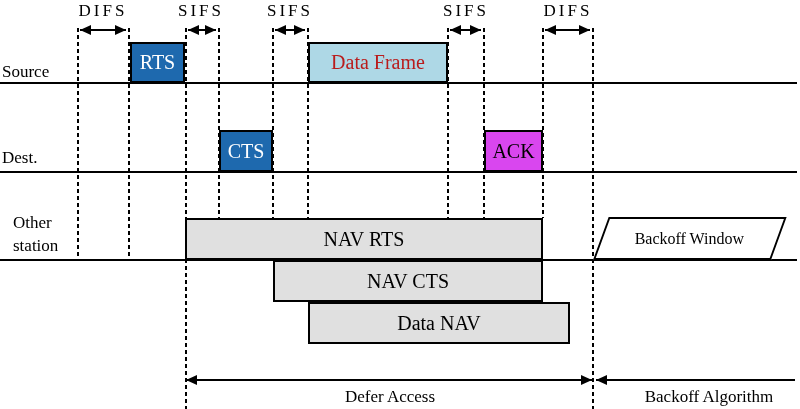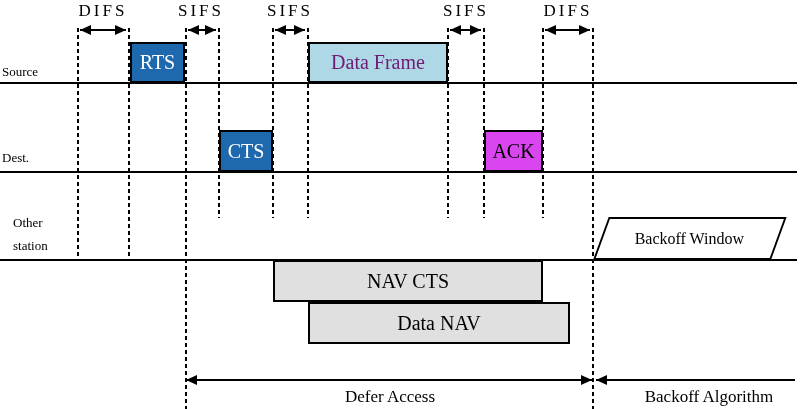--- a/index.html
+++ b/index.html
@@ -32,21 +32,21 @@
   .vdash {
     position: absolute;
     width: 2px;
     background-image: repeating-linear-gradient(180deg, var(--line) 0 4px, transparent 4px 7px);
   }
 
   
   .rowlabel {
     position: absolute;
     left: 2px;
-    font-size: 13px;
+    font-size: 17px;
     line-height: 23px;
     white-space: pre;
   }
 
   
   .ivlabel {
     position: absolute;
     top: 1px;
     transform: translateX(-50%);
     font-size: 17px;
@@ -75,21 +75,21 @@
   .box {
     position: absolute;
     border: 2px solid var(--line);
     display: flex;
     align-items: center;
     justify-content: center;
     font-size: 20px;
     white-space: nowrap;
   }
   .box.blue  { background: var(--control-frame); color: #fff; }
-  .box.lblue { background: var(--data-frame); color: #701a75; }
+  .box.lblue { background: var(--data-frame); color: #b91c1c; }
   .box.gray  { background: var(--nav-fill); color: #000; }
   .box.white { background: #d946ef; color: #000; }
 
   
   .parallelogram {
     position: absolute;
     left: 593px; top: 217px;
     width: 178px; height: 43px;
     border: 2px solid var(--line);
     background: #fff;
@@ -149,20 +149,21 @@
   <div class="hline" style="left:0; top:82px;  width:797px;"></div>
   <div class="hline" style="left:0; top:171px; width:797px;"></div>
   <div class="hline" style="left:0; top:259px; width:797px;"></div>
 
   <div class="box blue" style="left:130px; top:42px; width:55px;  height:41px;">RTS</div>
   <div class="box lblue" style="left:308px; top:42px; width:140px; height:41px;">Data Frame</div>
 
   <div class="box blue" style="left:219px; top:130px; width:54px; height:42px;">CTS</div>
   <div class="box white" style="left:484px; top:130px; width:59px; height:42px;">ACK</div>
 
+  <div class="box gray" style="left:185px; top:218px; width:358px; height:42px;">NAV RTS</div>
   <div class="box gray" style="left:273px; top:260px; width:270px; height:42px;">NAV CTS</div>
   <div class="box gray" style="left:308px; top:302px; width:262px; height:42px;">Data NAV</div>
 
   <div class="parallelogram">
     <span>Backoff Window</span>
   </div>
 
   <div class="arrow head-left head-right" style="left:186px; top:379px; width:406px;"></div>
   <div class="arrow head-left" style="left:596px; top:379px; width:199px;"></div>
   <div class="phaselabel" style="left:390px;">Defer Access</div>

